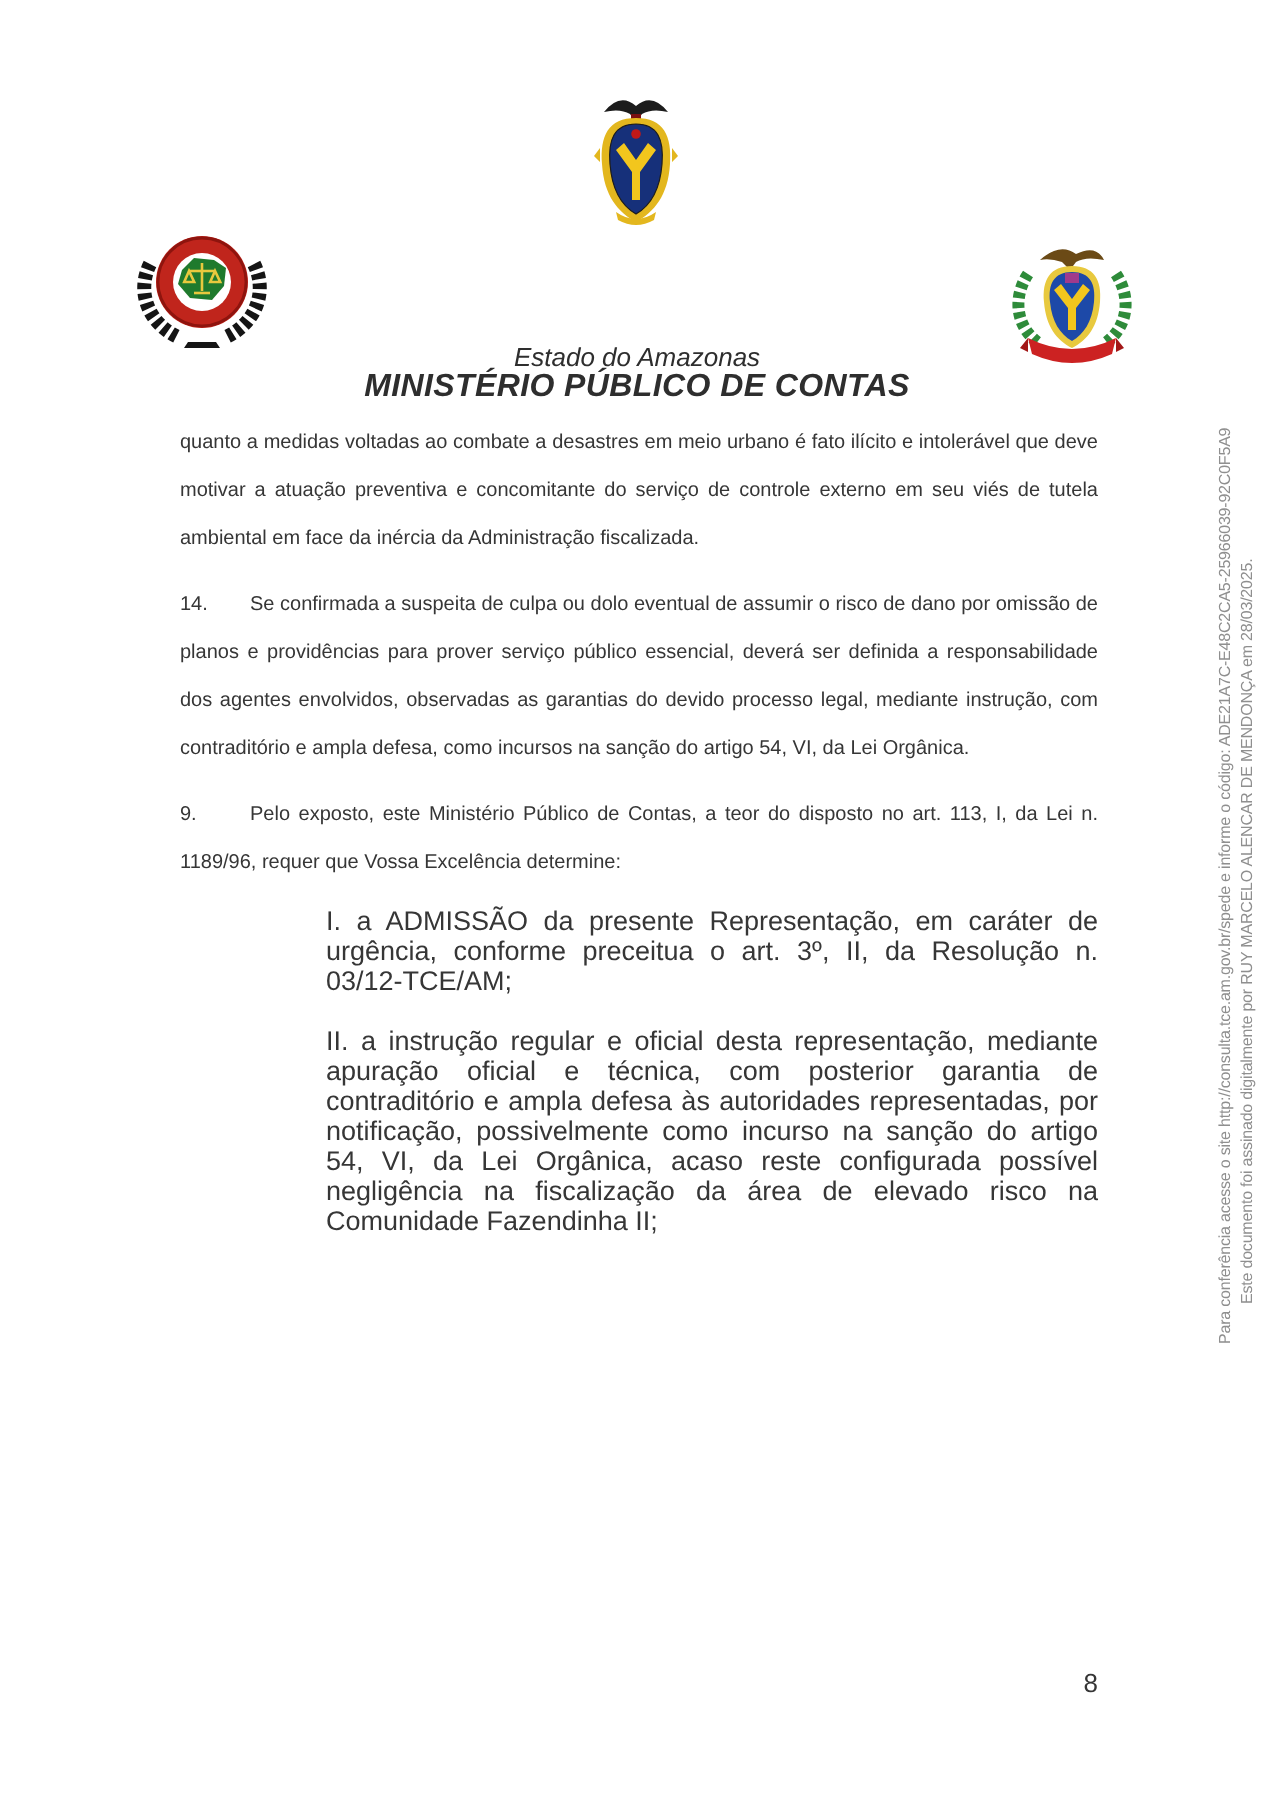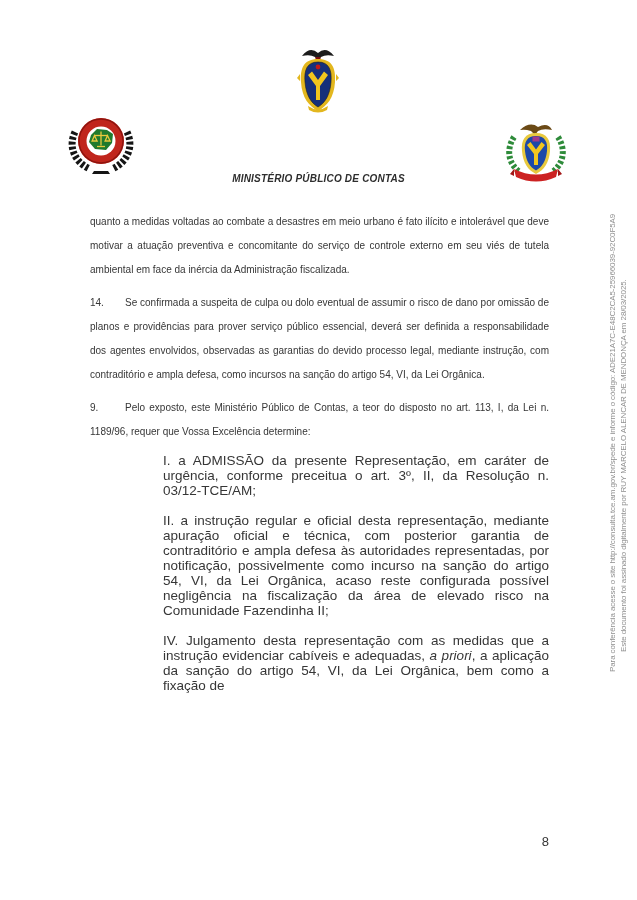--- a/index.html
+++ b/index.html
@@ -9,21 +9,21 @@
     font-family:"Liberation Sans","DejaVu Sans",sans-serif; color:#363636;
     overflow:hidden; margin:0 auto;
   }
   
   .logo-center { position:absolute; left:296px; top:44px; width:44px; height:70px; }
   .logo-left   { position:absolute; left:66px;  top:114px; width:70px; height:60px; }
   .logo-right  { position:absolute; left:501px; top:119px; width:70px; height:66px; }
   
   .org { position:absolute; top:171px; left:0; width:100%; text-align:center; font-style:italic; color:#2e2e2e; }
   .org-state  { font-size:13px; line-height:15px; }
-  .org-entity { font-size:10px; line-height:16px; font-weight:bold; letter-spacing:.2px; }
+  .org-entity { font-size:16px; line-height:16px; font-weight:bold; letter-spacing:.2px; }
   
   .bodytext { position:absolute; left:90px; top:210px; width:459px; }
   .para { font-size:10px; line-height:24px; text-align:justify; margin-bottom:9px; }
   .pnum { display:inline-block; width:35px; }
   .items { margin-left:73px; margin-top:6px; }
   .item { font-size:13.5px; line-height:15px; text-align:justify; margin-bottom:15px; }
   .item .it { font-style:italic; }
   
   .sig {
     position:absolute; white-space:nowrap; transform-origin:0 0; transform:rotate(-90deg);
@@ -73,37 +73,37 @@
     <path d="M57,18 C65,30 63,45 51,53" stroke="#2e8b3a" stroke-width="6" fill="none" stroke-dasharray="3 2"></path>
     <path d="M35,14 C46,14 50,21 49,32 C48,44 43,51 35,55 C27,51 22,44 21,32 C20,21 24,14 35,14 Z" fill="#e8c93e"></path>
     <path d="M35,17 C44,17 47,23 46,32 C45,42 41,48 35,51.5 C29,48 25,42 24,32 C23,23 26,17 35,17 Z" fill="#1d49a8"></path>
     <path d="M33,46 L33,35 L26,26 L29.5,23 L35,30.5 L40.5,23 L44,26 L37,35 L37,46 Z" fill="#f2c61d"></path>
     <rect x="31.5" y="17.5" width="7" height="5" fill="#a03a8c"></rect>
     <path d="M13,50 Q35,61 57,50 L55,58 Q35,67 15,58 Z" fill="#cc2222"></path>
     <path d="M13,50 l-4,5 4,2 z M57,50 l4,5 -4,2 z" fill="#a31717"></path>
   </svg>
 
   <div class="org">
+    <div class="org-state">Estado do Amazonas</div>
     <div class="org-entity">MINISTÉRIO PÚBLICO DE CONTAS</div>
   </div>
 
   <div class="bodytext">
     <p class="para"><span>quanto a medidas voltadas ao combate a desastres em meio urbano é fato ilícito e intolerável que deve motivar a atuação preventiva e concomitante do serviço de controle externo em seu viés de tutela ambiental em face da inércia da Administração fiscalizada.</span></p>
 
     <p class="para"><span class="pnum">14.</span><span>Se confirmada a suspeita de culpa ou dolo eventual de assumir o risco de dano por omissão de planos e providências para prover serviço público essencial, deverá ser definida a responsabilidade dos agentes envolvidos, observadas as garantias do devido processo legal, mediante instrução, com contraditório e ampla defesa, como incursos na sanção do artigo 54, VI, da Lei Orgânica.</span></p>
 
     <p class="para"><span class="pnum">9.</span><span>Pelo exposto, este Ministério Público de Contas, a teor do disposto no art. 113, I, da Lei n. 1189/96, requer que Vossa Excelência determine:</span></p>
 
     <div class="items">
       <p class="item"><span>I.</span> <span>a ADMISSÃO da presente Representação, em caráter de urgência, conforme preceitua o art. 3º, II, da Resolução n. 03/12-TCE/AM;</span></p>
 
       <p class="item"><span>II.</span> <span>a instrução regular e oficial desta representação, mediante apuração oficial e técnica, com posterior garantia de contraditório e ampla defesa às autoridades representadas, por notificação, possivelmente como incurso na sanção do artigo 54, VI, da Lei Orgânica, acaso reste configurada possível negligência na fiscalização da área de elevado risco na Comunidade Fazendinha II;</span></p>
 
 
-      <p class="item"><span>IV.</span> <span>Julgamento desta representação com as medidas que a instrução evidenciar cabíveis e adequadas, </span><span class="it">a priori</span><span>, a aplicação da sanção do artigo 54, VI, da Lei Orgânica, bem como a fixação de</span></p>
     </div>
   </div>
 
   <div class="sig sig1">Este documento foi assinado digitalmente por RUY MARCELO ALENCAR DE MENDONÇA em 28/03/2025.</div>
   <div class="sig sig2">Para conferência acesse o site http://consulta.tce.am.gov.br/spede e informe o código: ADE21A7C-E48C2CA5-25966039-92C0F5A9</div>
 
   <div class="pageno">8</div>
 
 </div>
 

